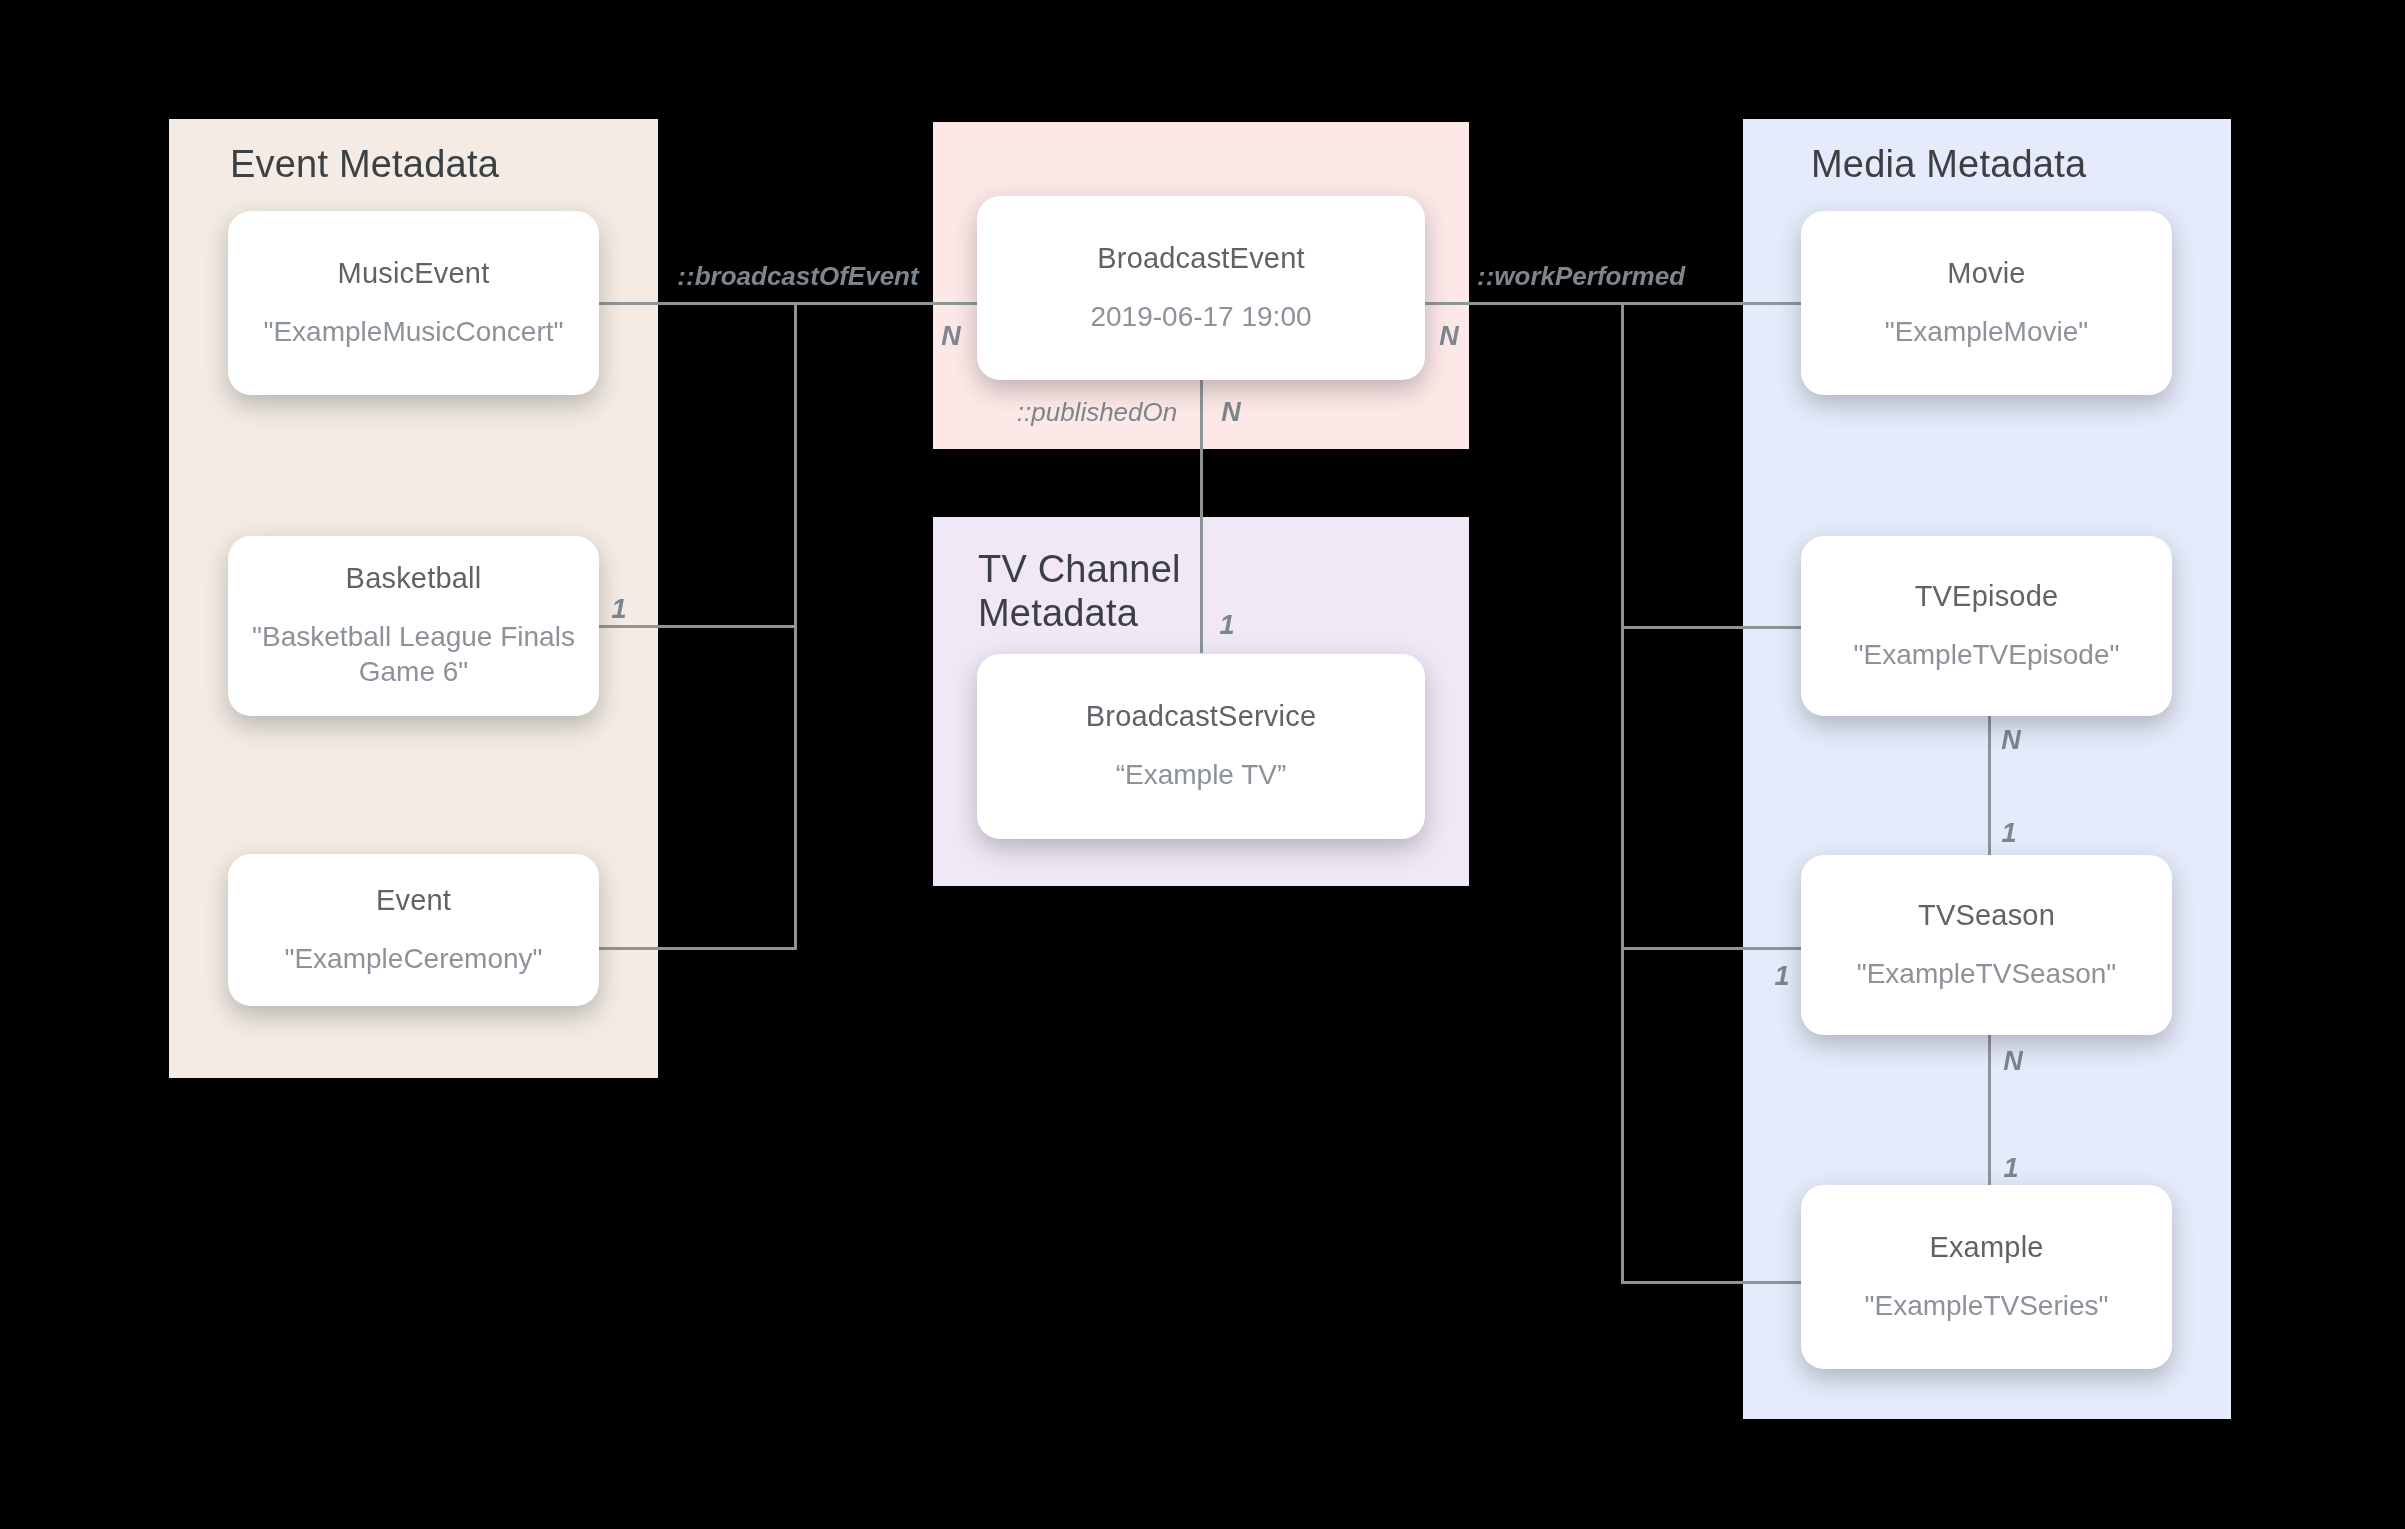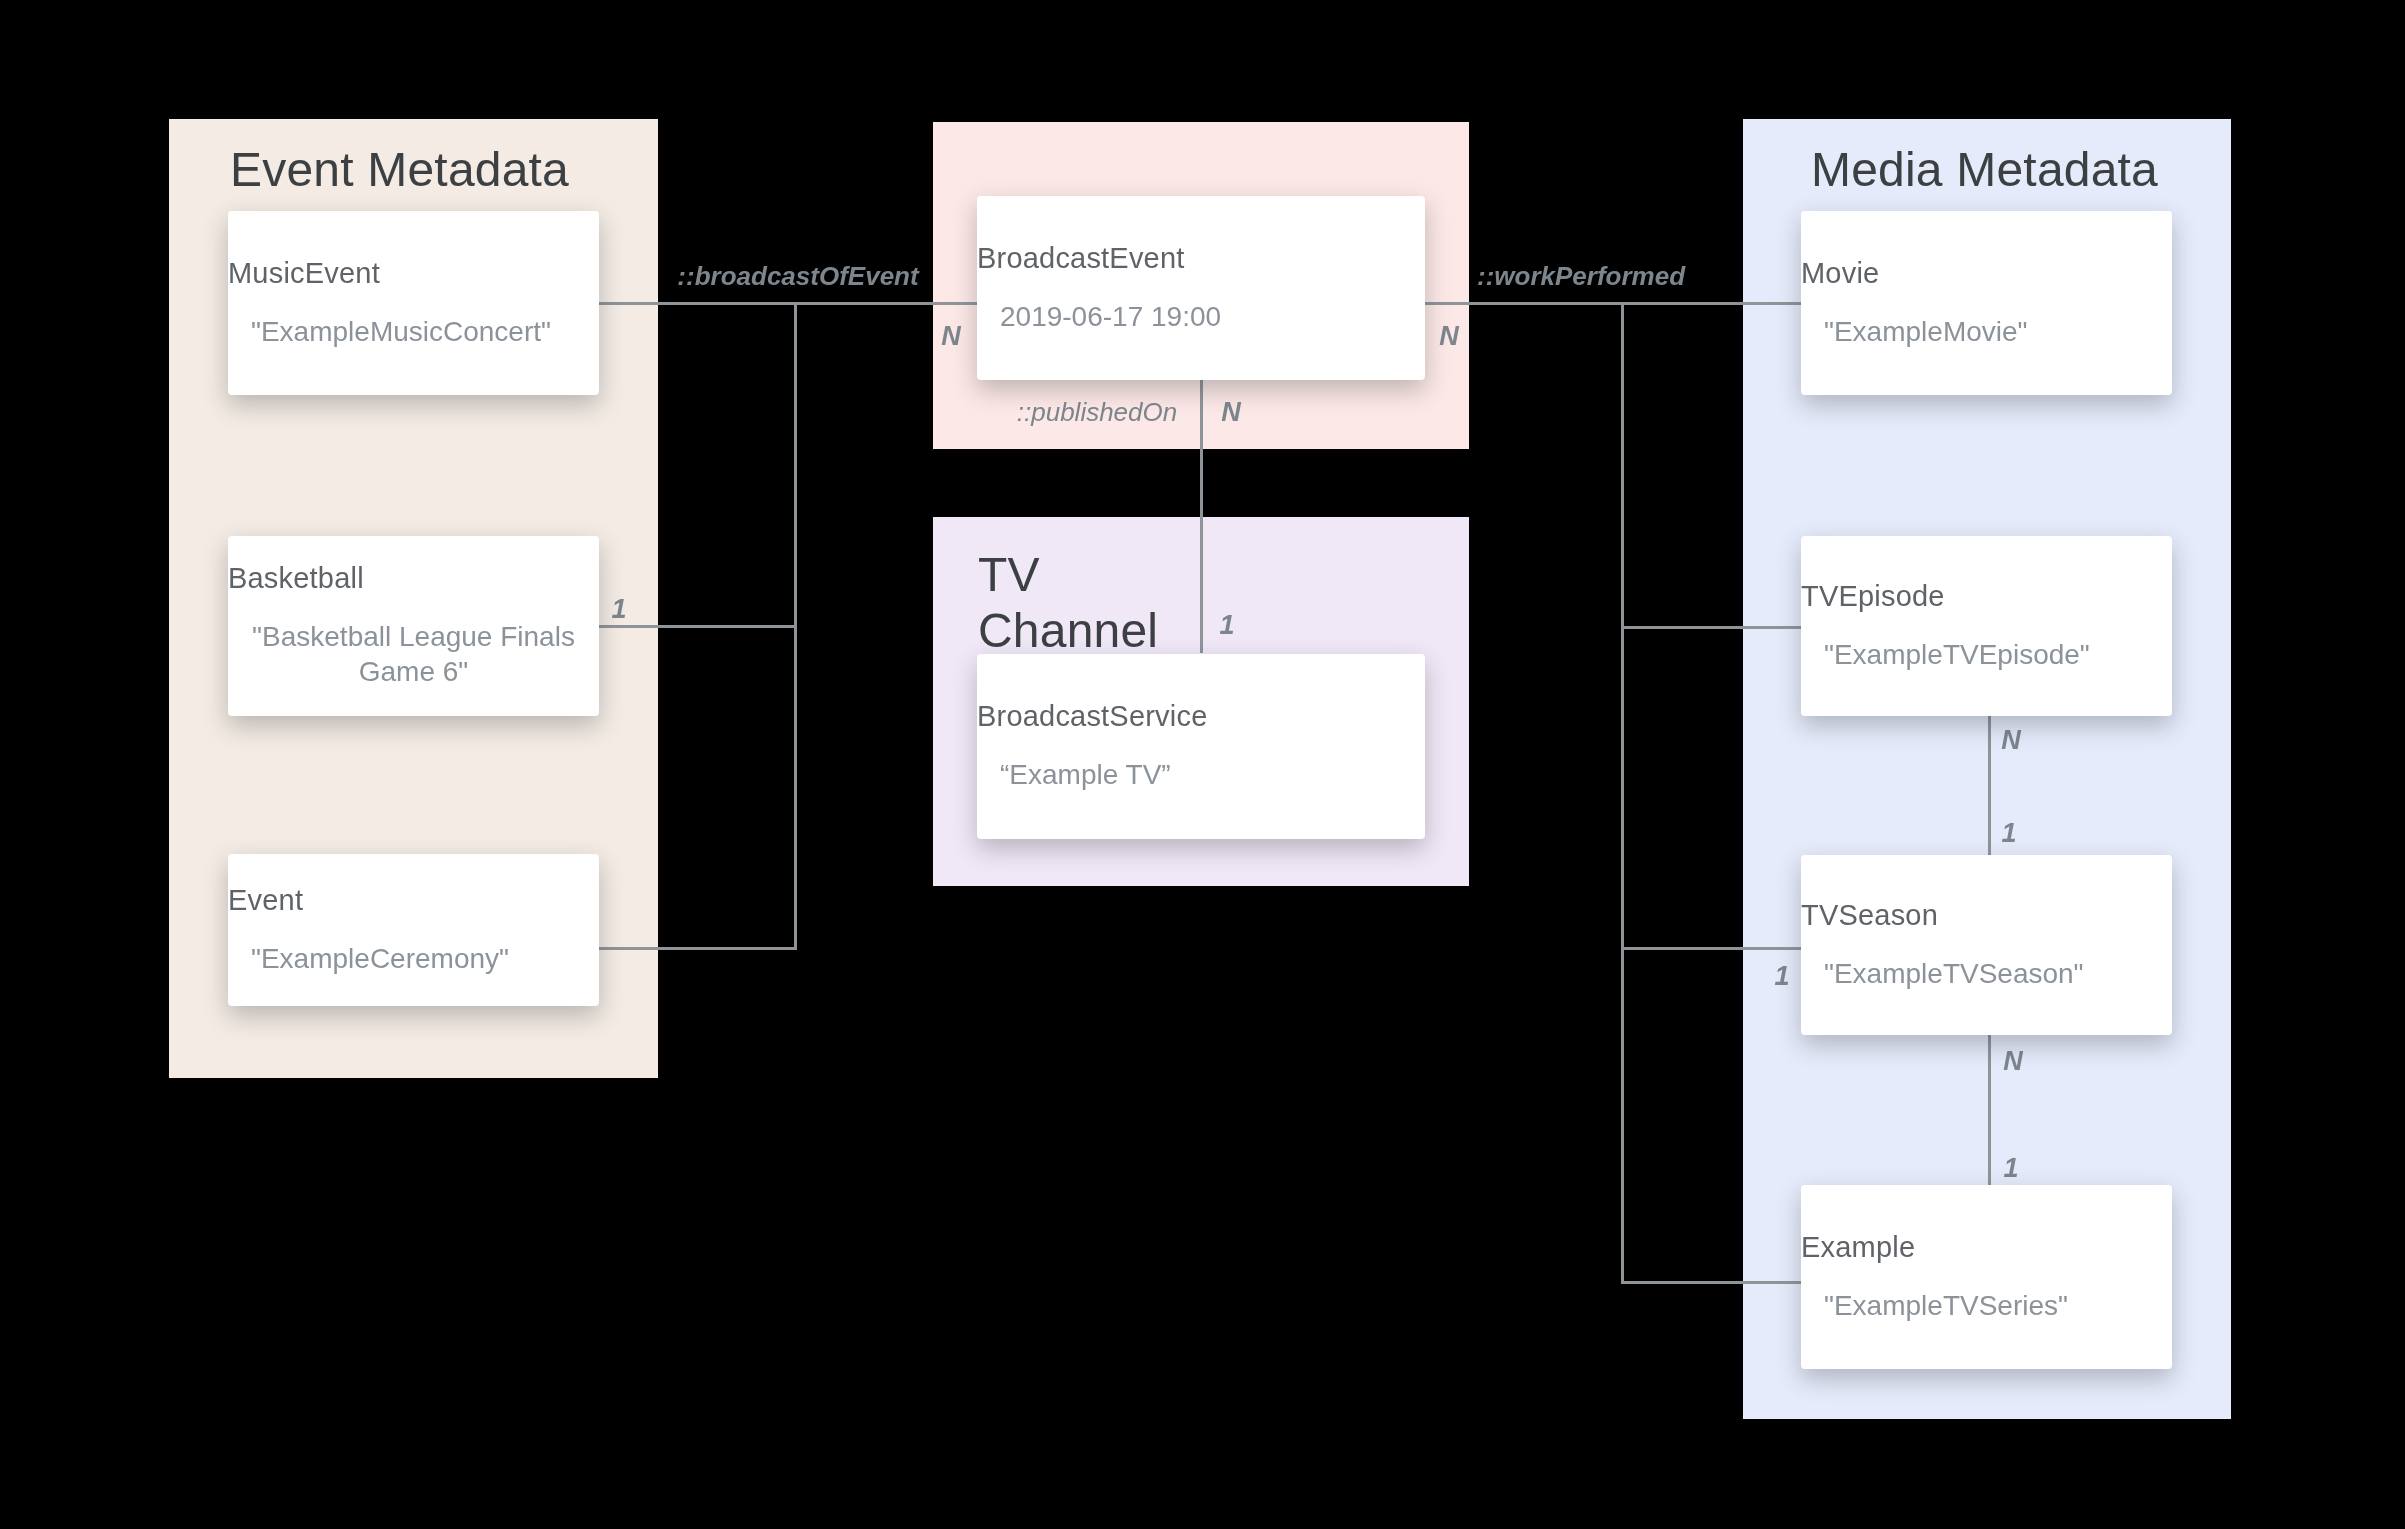--- a/index.html
+++ b/index.html
@@ -19,35 +19,35 @@
   .canvas{
     position:relative;width:2405px;height:1529px;background:var(--background);
     font-family:"Liberation Sans","DejaVu Sans",sans-serif;overflow:hidden;
   }
   .panel{position:absolute;}
   .panel-event{left:169px;top:119px;width:489px;height:959px;background:var(--panel-event);}
   .panel-broadcast{left:933px;top:122px;width:536px;height:327px;background:var(--panel-broadcast);}
   .panel-tv{left:933px;top:517px;width:536px;height:369px;background:var(--panel-tv);}
   .panel-media{left:1743px;top:119px;width:488px;height:1300px;background:var(--panel-media);}
   .panel-title{
-    position:absolute;font-size:48px;line-height:1.16;color:var(--header-text);
+    position:absolute;font-size:38px;line-height:1.16;color:var(--header-text);
     letter-spacing:0.2px;white-space:pre-line;
   }
   .panel-event .panel-title{left:61px;top:23px;}
   .panel-tv .panel-title{left:45px;top:30px;width:239px;}
   .panel-media .panel-title{left:68px;top:23px;}
 
   .edge{position:absolute;background:var(--line);}
   .edge.h{height:2.9px;}
   .edge.v{width:2.9px;}
 
   .node{
-    position:absolute;background:var(--node-bg);border-radius:4px;
+    position:absolute;background:var(--node-bg);border-radius:23px;
     box-shadow:0 9.6px 25px rgba(40,44,48,0.28);
-    display:flex;flex-direction:column;align-items:flex-start;justify-content:center;
+    display:flex;flex-direction:column;align-items:center;justify-content:center;
     gap:25px;text-align:center;
   }
   .node-title{font-size:29px;color:var(--node-title);letter-spacing:0.2px;}
   .node-value{font-size:28px;color:var(--node-value);line-height:1.24;padding:0 23px;}
 
   .edge-label{
     position:absolute;transform:translate(-50%,-50%);
     font-size:26px;font-style:italic;color:var(--edge-label);white-space:nowrap;
   }
   .edge-label.bold{font-weight:bold;}

